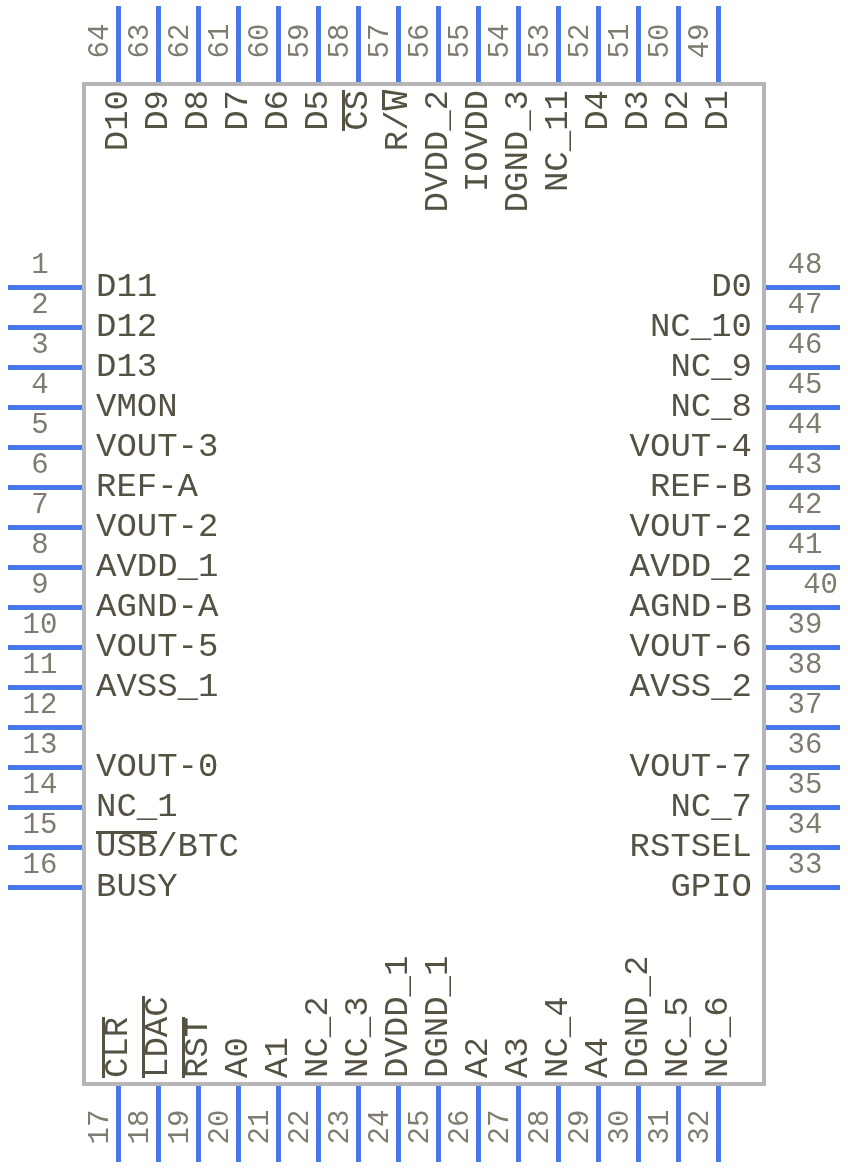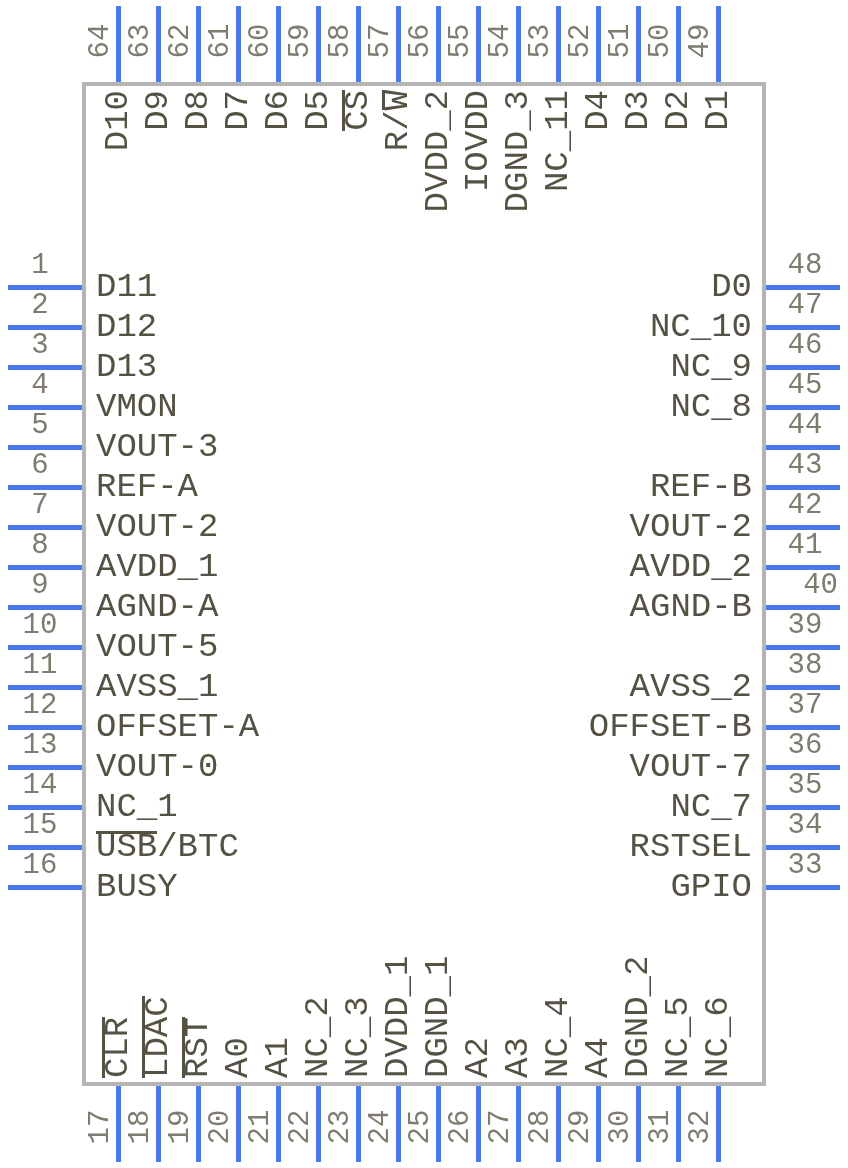--- a/index.html
+++ b/index.html
@@ -86,21 +86,20 @@
     <div class="num" style="left: 6px; top: 570px; width: 68px;">9</div>
     <div class="lbl" style="left: 96px; top: 588px;"><span>AGND-A</span></div>
     <div class="lead" style="left: 8px; top: 645px; width: 74px; height: 5px;"></div>
     <div class="num" style="left: 6px; top: 610px; width: 68px;">10</div>
     <div class="lbl" style="left: 96px; top: 628px;"><span>VOUT-5</span></div>
     <div class="lead" style="left: 8px; top: 685px; width: 74px; height: 5px;"></div>
     <div class="num" style="left: 6px; top: 650px; width: 68px;">11</div>
     <div class="lbl" style="left: 96px; top: 668px;"><span>AVSS_1</span></div>
     <div class="lead" style="left: 8px; top: 725px; width: 74px; height: 5px;"></div>
     <div class="num" style="left: 6px; top: 690px; width: 68px;">12</div>
-    <div class="lbl" style="left: 96px; top: 708px;"><span>OFFSET-A</span></div>
     <div class="lead" style="left: 8px; top: 765px; width: 74px; height: 5px;"></div>
     <div class="num" style="left: 6px; top: 730px; width: 68px;">13</div>
     <div class="lbl" style="left: 96px; top: 748px;"><span>VOUT-0</span></div>
     <div class="lead" style="left: 8px; top: 805px; width: 74px; height: 5px;"></div>
     <div class="num" style="left: 6px; top: 770px; width: 68px;">14</div>
     <div class="lbl" style="left: 96px; top: 788px;"><span>NC_1</span></div>
     <div class="lead" style="left: 8px; top: 845px; width: 74px; height: 5px;"></div>
     <div class="num" style="left: 6px; top: 810px; width: 68px;">15</div>
     <div class="lbl" style="left: 96px; top: 828px;"><span class="ol">USB</span><span>/BTC</span></div>
     <div class="lead" style="left: 8px; top: 885px; width: 74px; height: 5px;"></div>
@@ -113,40 +112,41 @@
     <div class="num" style="left: 772px; top: 290px; width: 66px;">47</div>
     <div class="lbl" style="right: 96px; top: 308px;"><span>NC_10</span></div>
     <div class="lead" style="left: 766px; top: 365px; width: 74px; height: 5px;"></div>
     <div class="num" style="left: 772px; top: 330px; width: 66px;">46</div>
     <div class="lbl" style="right: 96px; top: 348px;"><span>NC_9</span></div>
     <div class="lead" style="left: 766px; top: 405px; width: 74px; height: 5px;"></div>
     <div class="num" style="left: 772px; top: 370px; width: 66px;">45</div>
     <div class="lbl" style="right: 96px; top: 388px;"><span>NC_8</span></div>
     <div class="lead" style="left: 766px; top: 445px; width: 74px; height: 5px;"></div>
     <div class="num" style="left: 772px; top: 410px; width: 66px;">44</div>
+    <div class="lbl" style="right: 96px; top: 428px;"><span>VOUT-4</span></div>
     <div class="lead" style="left: 766px; top: 485px; width: 74px; height: 5px;"></div>
     <div class="num" style="left: 772px; top: 450px; width: 66px;">43</div>
     <div class="lbl" style="right: 96px; top: 468px;"><span>REF-B</span></div>
     <div class="lead" style="left: 766px; top: 525px; width: 74px; height: 5px;"></div>
     <div class="num" style="left: 772px; top: 490px; width: 66px;">42</div>
     <div class="lbl" style="right: 96px; top: 508px;"><span>VOUT-2</span></div>
     <div class="lead" style="left: 766px; top: 565px; width: 74px; height: 5px;"></div>
     <div class="num" style="left: 772px; top: 530px; width: 66px;">41</div>
     <div class="lbl" style="right: 96px; top: 548px;"><span>AVDD_2</span></div>
     <div class="lead" style="left: 766px; top: 605px; width: 74px; height: 5px;"></div>
     <div class="num" style="left: 772px; top: 570px; width: 66px; text-align: right;">40</div>
     <div class="lbl" style="right: 96px; top: 588px;"><span>AGND-B</span></div>
     <div class="lead" style="left: 766px; top: 645px; width: 74px; height: 5px;"></div>
     <div class="num" style="left: 772px; top: 610px; width: 66px;">39</div>
+    <div class="lbl" style="right: 96px; top: 628px;"><span>VOUT-6</span></div>
     <div class="lead" style="left: 766px; top: 685px; width: 74px; height: 5px;"></div>
     <div class="num" style="left: 772px; top: 650px; width: 66px;">38</div>
     <div class="lbl" style="right: 96px; top: 668px;"><span>AVSS_2</span></div>
     <div class="lead" style="left: 766px; top: 725px; width: 74px; height: 5px;"></div>
     <div class="num" style="left: 772px; top: 690px; width: 66px;">37</div>
-    <div class="lbl" style="right: 96px; top: 708px;"><span>OFFSET-B</span></div>
     <div class="lead" style="left: 766px; top: 765px; width: 74px; height: 5px;"></div>
     <div class="num" style="left: 772px; top: 730px; width: 66px;">36</div>
     <div class="lbl" style="right: 96px; top: 748px;"><span>VOUT-7</span></div>
     <div class="lead" style="left: 766px; top: 805px; width: 74px; height: 5px;"></div>
     <div class="num" style="left: 772px; top: 770px; width: 66px;">35</div>
     <div class="lbl" style="right: 96px; top: 788px;"><span>NC_7</span></div>
     <div class="lead" style="left: 766px; top: 845px; width: 74px; height: 5px;"></div>
     <div class="num" style="left: 772px; top: 810px; width: 66px;">34</div>
     <div class="lbl" style="right: 96px; top: 828px;"><span>RSTSEL</span></div>
     <div class="lead" style="left: 766px; top: 885px; width: 74px; height: 5px;"></div>

